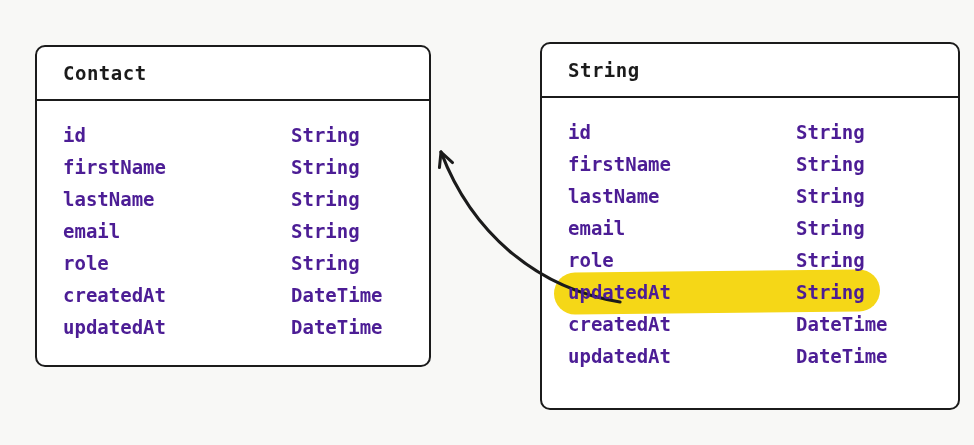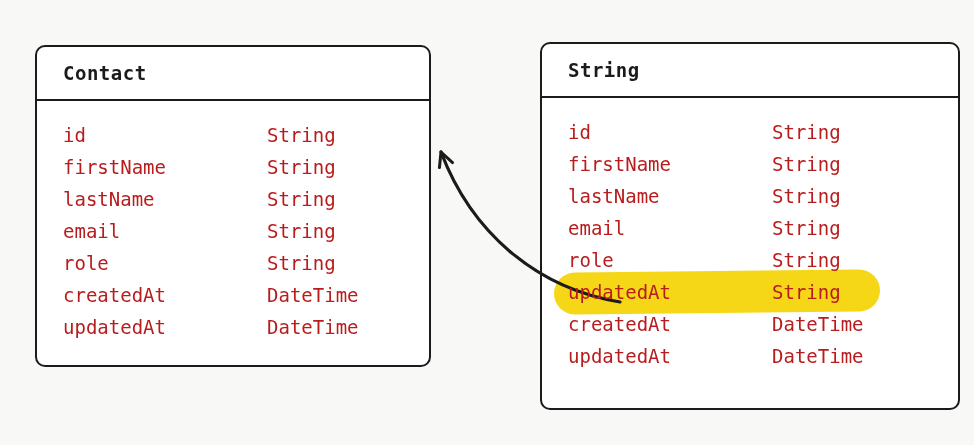--- a/index.html
+++ b/index.html
@@ -30,23 +30,24 @@
     color: #1b1b1b;
     letter-spacing: 0.5px;
   }
 
   .entity-body { position: relative; padding: 18px 0 0 26px; }
 
   .row {
     position: relative;
     display: flex; align-items: center;
     height: 32px;
-    font-weight: normal;
+    font-weight: bold;
     font-size: 19px;
-    color: #b91c1c;
+    color: #4c1d95;
+    gap: 24px;
   }
   .row .fname { width: 204px; position: relative; z-index: 1; }
   .row .ftype { position: relative; z-index: 1; }
 
   .row.highlight::before {
     content: "";
     position: absolute;
     left: -14px; top: -5px;
     width: 326px; height: 42px;
     background: #f5d717;

